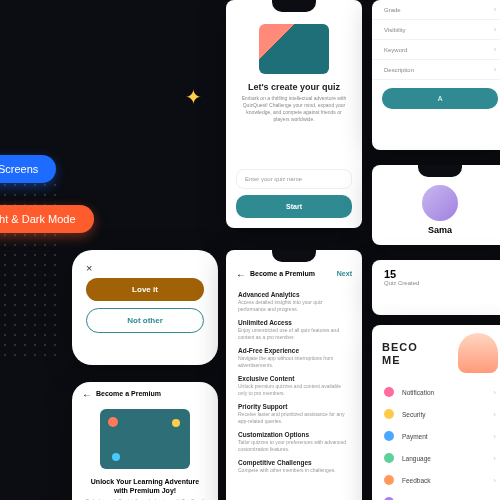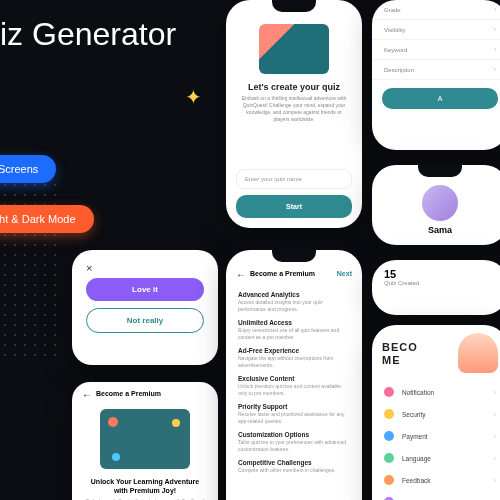--- a/index.html
+++ b/index.html
@@ -3,39 +3,39 @@
 <meta charset="utf-8">
 <style>
 *{margin:0;padding:0;box-sizing:border-box;font-family:-apple-system,BlinkMacSystemFont,sans-serif}
 body{width:500px;height:500px;background:#0b0d12;overflow:hidden;position:relative}
 .dots{position:absolute;top:180px;left:0;width:60px;height:180px;background-image:radial-gradient(circle,#555 1px,transparent 1px);background-size:10px 10px;opacity:.5}
 .title{position:absolute;top:15px;left:0;color:#fff;font-size:32px;font-weight:500;line-height:1.2}
 .star{position:absolute;top:85px;left:185px;color:#ffcf4a;font-size:20px}
 .pill{position:absolute;color:#fff;font-size:11px;font-weight:500;padding:8px 18px;border-radius:20px}
 .pill1{top:155px;left:-20px;background:#1e6bff;box-shadow:0 4px 12px rgba(30,107,255,.4)}
 .pill2{top:205px;left:-25px;background:#ff5c2e;box-shadow:0 4px 12px rgba(255,92,46,.4)}
-.phone{position:absolute;background:#fff;border-radius:24px;overflow:hidden;box-shadow:0 8px 30px rgba(0,0,0,.3)}
+.phone{position:absolute;background:#fff;border-radius:8px;overflow:hidden;box-shadow:0 8px 30px rgba(0,0,0,.3)}
 .ph-a{top:0;left:226px;width:136px;height:228px}
 .ph-b{top:250px;left:72px;width:146px;height:115px;border-radius:20px}
 .ph-c{top:382px;left:72px;width:146px;height:200px;border-radius:18px}
 .ph-d{top:250px;left:226px;width:136px;height:300px}
 .ph-e{top:0;left:372px;width:136px;height:150px}
 .ph-f{top:165px;left:372px;width:136px;height:80px}
 .ph-g{top:260px;left:372px;width:136px;height:55px}
 .ph-h{top:325px;left:372px;width:136px;height:200px}
 .notch{width:44px;height:12px;background:#0b0d12;border-radius:0 0 10px 10px;margin:0 auto}
 .pa-illus{width:70px;height:50px;margin:12px auto 8px;background:linear-gradient(135deg,#ff8a7a 30%,#1f6f78 30%);border-radius:6px;position:relative}
 .pa-head{text-align:center;font-size:9px;font-weight:700;color:#222;padding:0 12px}
 .pa-sub{text-align:center;font-size:5px;color:#888;padding:3px 14px 0;line-height:1.4}
 .pa-input{margin:46px 10px 6px;font-size:6px;color:#999;padding:6px 8px;border:1px solid #eee;border-radius:8px}
 .pa-btn{margin:0 10px;background:#2f8a91;color:#fff;text-align:center;font-size:7px;font-weight:600;padding:8px;border-radius:10px}
 .pb-close{font-size:11px;color:#333;padding:12px 14px 4px}
 .pb-q{font-size:10px;font-weight:700;color:#222;padding:4px 14px 10px}
 .pb-btn{margin:0 14px 7px;text-align:center;font-size:8px;font-weight:600;padding:7px;border-radius:16px}
-.pb-love{background:#8b5cf6;color:#fff}
+.pb-love{background:#a16207;color:#fff}
 .pb-not{background:#fff;color:#2f8a91;border:1px solid #2f8a91}
 .pc-head{display:flex;align-items:center;padding:6px 10px 2px;gap:4px}
 .pc-arrow{font-size:10px}
 .pc-title{font-size:7px;font-weight:700}
 .pc-illus{width:90px;height:60px;margin:8px auto;background:#2d6e77;border-radius:6px;position:relative}
 .pc-dot{position:absolute;border-radius:50%}
 .pc-h{text-align:center;font-size:7px;font-weight:700;padding:0 14px;line-height:1.3}
 .pc-s{text-align:center;font-size:4.5px;color:#999;padding:4px 14px}
 .pd-head{display:flex;align-items:center;justify-content:space-between;padding:6px 10px 8px}
 .pd-next{color:#2f8a91;font-size:7px;font-weight:600}
@@ -56,40 +56,39 @@
 .ph-row{display:flex;align-items:center;gap:8px;padding:6px 12px;font-size:6.5px;color:#444}
 .ph-ic{width:10px;height:10px;border-radius:50%}
 .ph-chev{margin-left:auto;color:#ccc;font-size:8px}
 </style>
 </head>
 <body>
 
 <div class="dots"></div>
 
 <div class="title">
-  <div>iz Generator</div>
 </div>
 <div class="star">✦</div>
 
 <div class="pill pill1">Screens</div>
 <div class="pill pill2">ght &amp; Dark Mode</div>
 
 <div class="phone ph-a">
   <div class="notch"></div>
   <div class="pa-illus"></div>
   <div class="pa-head">Let's create your quiz</div>
   <div class="pa-sub">Embark on a thrilling intellectual adventure with QuizQuest! Challenge your mind, expand your knowledge, and compete against friends or players worldwide.</div>
   <div class="pa-input">Enter your quiz name</div>
   <div class="pa-btn">Start</div>
 </div>
 
 <div class="phone ph-b">
   <div class="pb-close">×</div>
   <div class="pb-btn pb-love">Love it</div>
-  <div class="pb-btn pb-not">Not really</div>
+  <div class="pb-btn pb-not">Not other</div>
 </div>
 
 <div class="phone ph-c">
   <div class="pc-head">
     <span class="pc-arrow">←</span>
     <span class="pc-title">Become a Premium</span>
   </div>
   <div class="pc-illus">
     <div class="pc-dot" style="width:10px;height:10px;background:#ff7a5a;top:8px;left:8px"></div>
     <div class="pc-dot" style="width:8px;height:8px;background:#ffcf4a;top:10px;right:10px"></div>

